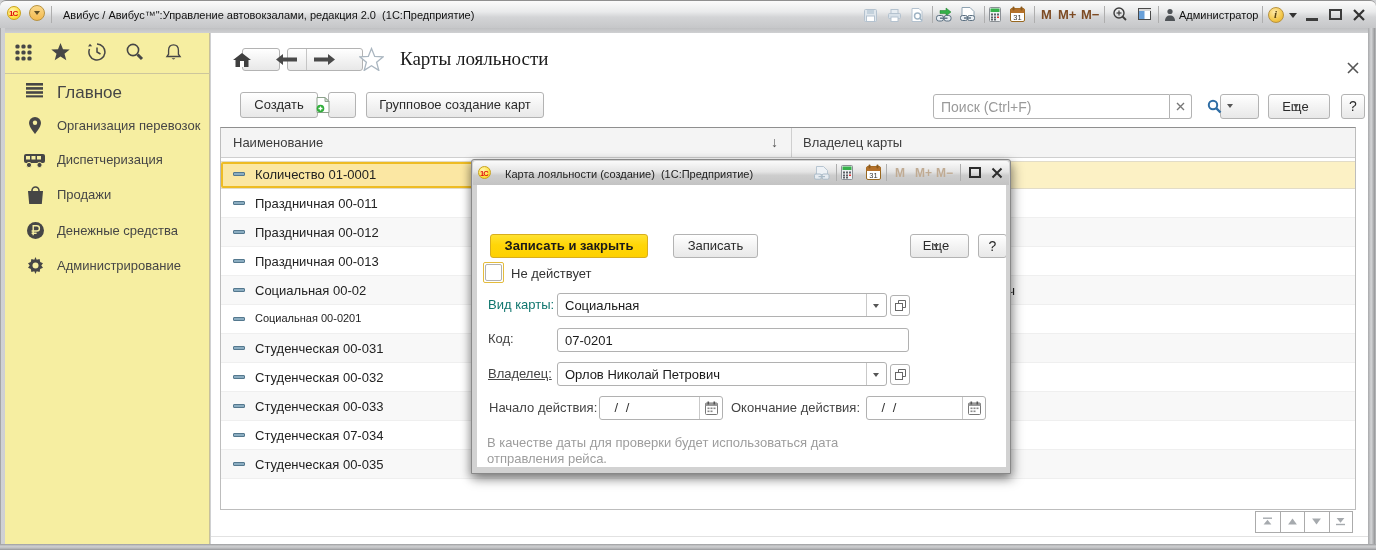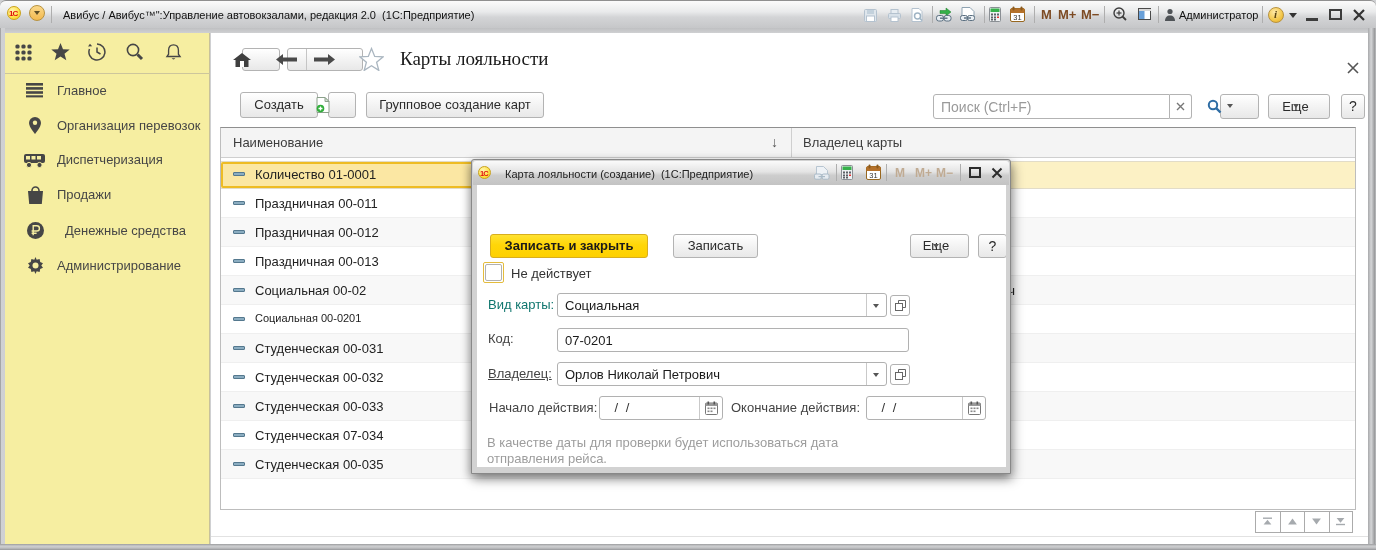--- a/index.html
+++ b/index.html
@@ -146,21 +146,21 @@
   <div class="abs" style="left:0;top:40px;width:205px;height:1px;background:#cdc69c;"></div>
 
   <svg class="ic" style="left:21px;top:50px;" width="17" height="15" viewBox="0 0 17 15">
       <g fill="#464646">
         <rect y="0" width="17" height="2.6"></rect>
         <rect y="4.1" width="17" height="2.6"></rect>
         <rect y="8.2" width="17" height="2.6"></rect>
         <rect y="12.3" width="17" height="2.1"></rect>
       </g>
     </svg>
-  <div class="abs" style="left:52px;top:50px;font-size:13px;color:#464646;white-space:nowrap;">Главное</div>
+  <div class="abs" style="left:52px;top:50px;font-size:17px;color:#464646;white-space:nowrap;">Главное</div>
 
   <svg class="ic" style="left:24px;top:84px;" width="12" height="17" viewBox="0 0 12 17">
       <path d="M6 0a6 6 0 0 1 6 6c0 4-6 11-6 11S0 10 0 6a6 6 0 0 1 6-6z" fill="#464646"></path>
       <circle cx="6" cy="5.8" r="2.2" fill="#f6eea1"></circle>
     </svg>
   <div class="abs" style="left:52px;top:85px;font-size:13px;color:#464646;white-space:nowrap;">Организация перевозок</div>
 
   <svg class="ic" style="left:19px;top:121px;" width="21" height="14" viewBox="0 0 21 14">
       <rect x="0" y="0" width="21" height="9" rx="2" fill="#464646"></rect>
       <rect x="2" y="2" width="4" height="3.5" fill="#f6eea1"></rect>
@@ -174,21 +174,21 @@
   <svg class="ic" style="left:22px;top:153px;" width="17" height="18" viewBox="0 0 17 18">
       <path d="M1 5h15l-1.2 13H2.2z" fill="#464646"></path>
       <path d="M5 7V4.5a3.5 3.5 0 0 1 7 0V7" fill="none" stroke="#464646" stroke-width="1.6"></path>
     </svg>
   <div class="abs" style="left:52px;top:154px;font-size:13px;color:#464646;white-space:nowrap;">Продажи</div>
 
   <svg class="ic" style="left:22px;top:189px;" width="17" height="17" viewBox="0 0 17 17">
       <circle cx="8.5" cy="8.5" r="8.5" fill="#464646"></circle>
       <path d="M6.2 3.8h3.6a2.6 2.6 0 0 1 0 5.2H6.2z M6.2 3.8v9.4 M4.6 9h1.6 M4.6 11.2h5" stroke="#f6eea1" stroke-width="1.4" fill="none"></path>
     </svg>
-  <div class="abs" style="left:52px;top:190px;font-size:13px;color:#464646;white-space:nowrap;margin-left:8px;">Денежные средства</div>
+  <div class="abs" style="left:52px;top:190px;font-size:13px;color:#464646;white-space:nowrap;">Денежные средства</div>
 
   <svg class="ic" style="left:22px;top:224px;" width="17" height="17" viewBox="0 0 17 17">
       <path d="M8.5 0l1.2 2.7 2.9-.6.6 2.9L16 6.2 14.3 8.5 16 10.8l-2.8 1.2-.6 2.9-2.9-.6L8.5 17l-1.2-2.7-2.9.6-.6-2.9L1 10.8 2.7 8.5 1 6.2l2.8-1.2.6-2.9 2.9.6z" fill="#464646"></path>
       <circle cx="8.5" cy="8.5" r="3" fill="#f6eea1"></circle>
     </svg>
   <div class="abs" style="left:52px;top:225px;font-size:13px;color:#464646;white-space:nowrap;">Администрирование</div>
 </div>
 
 <div class="abs" id="main" style="left:211px;top:33px;width:1157px;height:511px;background:#fff;">
 </div>

